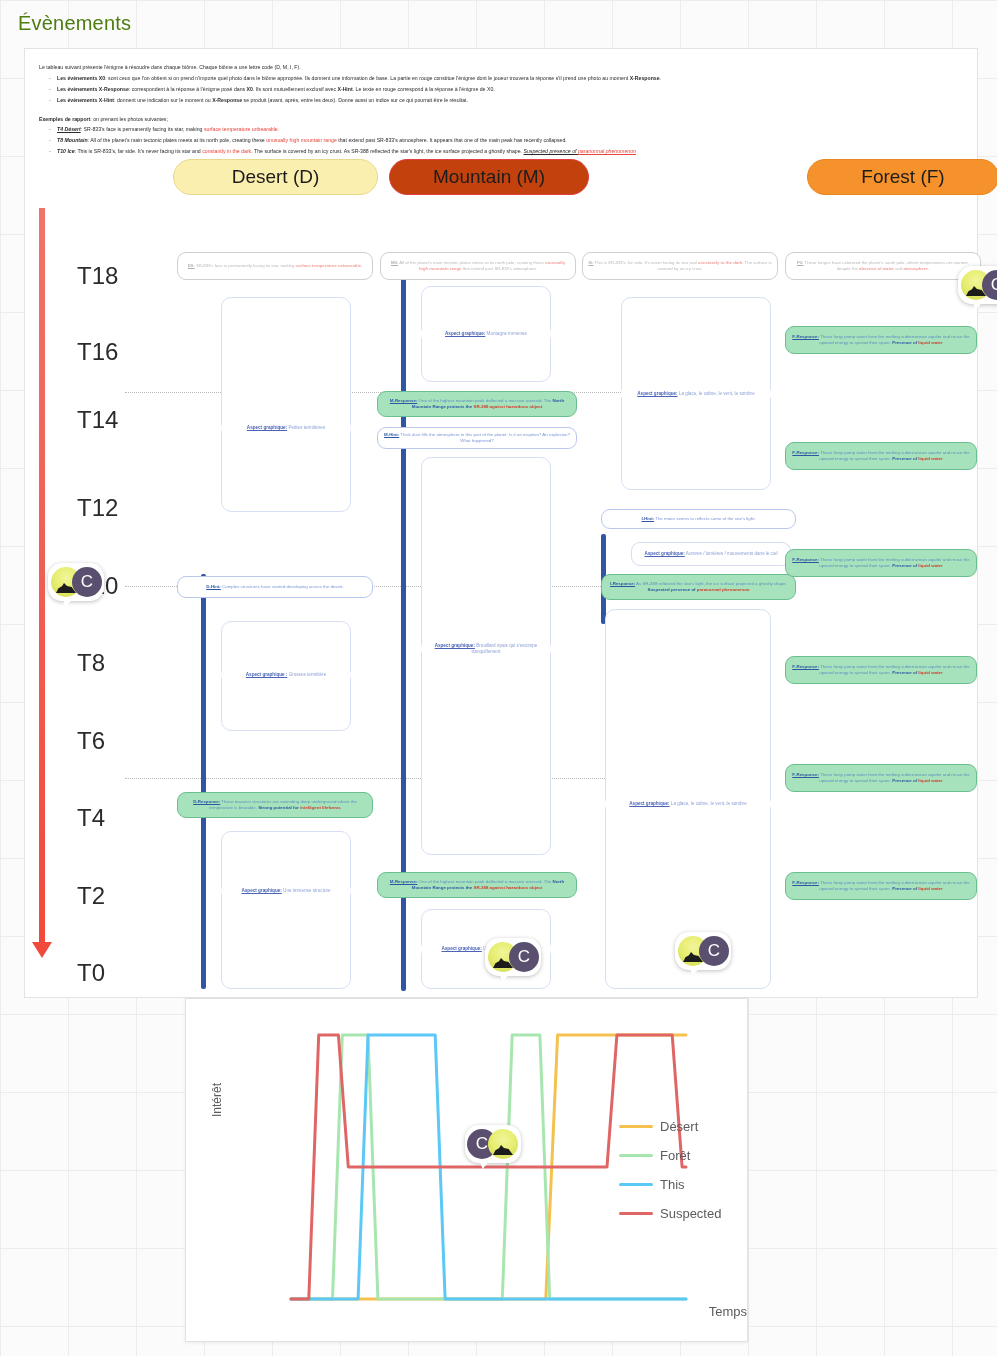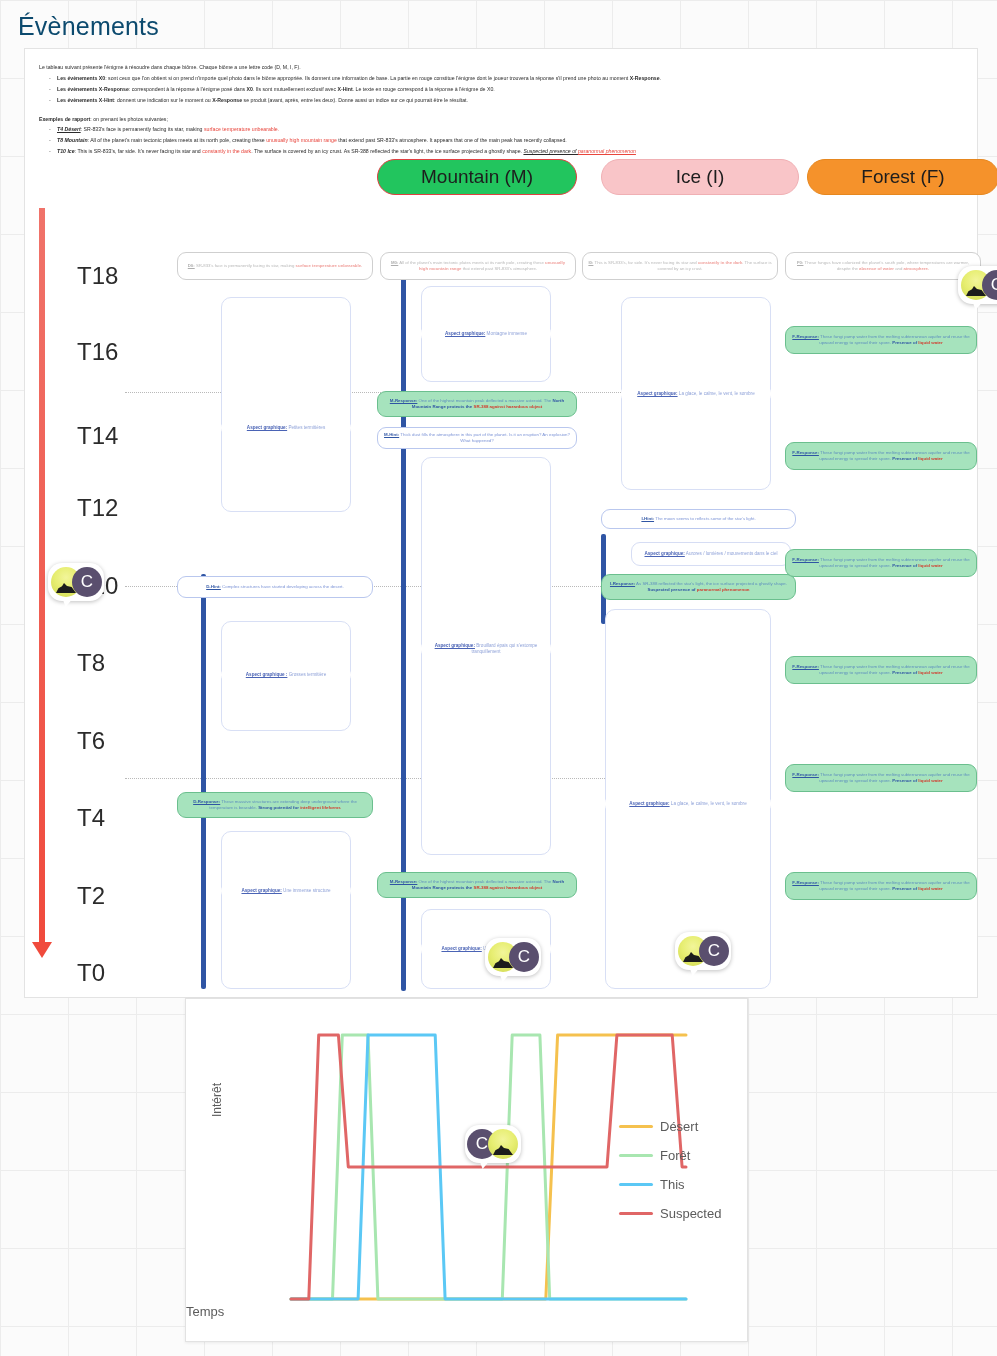--- a/index.html
+++ b/index.html
@@ -17,21 +17,21 @@
       linear-gradient(to right, #ececec 1px, transparent 1px),
       linear-gradient(to bottom, #ececec 1px, transparent 1px);
     background-size:68px 78px;
     z-index:0;
   }
   .page{position:absolute;inset:0;z-index:2;}
 
   
   .page-title{
     position:absolute;left:18px;top:12px;
-    font-size:25px;color:#0c4a6e;font-weight:400;letter-spacing:.2px;
+    font-size:20px;color:#4d7c0f;font-weight:400;letter-spacing:.2px;
   }
 
   
   .panel{
     position:absolute;left:24px;top:48px;width:952px;height:948px;
     background:#fff;border:1px solid #e3e3e3;
   }
 
   
   .intro{position:absolute;left:14px;top:14px;width:920px;font-size:5.2px;color:#2a2a2a;line-height:1.9;}
@@ -46,21 +46,21 @@
   .spacer{height:5px;}
 
   
   .biomes{position:absolute;top:110px;left:0;width:952px;height:38px;}
   .chip{
     position:absolute;top:0;height:36px;border-radius:18px;
     display:flex;align-items:center;justify-content:center;
     font-size:19px;color:#1d1d1d;box-sizing:border-box;
   }
   #chip-d{left:148px;width:205px;background:#fbefb0;border:1px solid #e6d98b;}
-  #chip-m{left:352px;width:200px;background:#22c55e;border:1px solid #e03f41;}
+  #chip-m{left:364px;width:200px;background:#c2410c;border:1px solid #e03f41;}
   #chip-i{left:576px;width:198px;background:#f9c5c8;border:1px solid #f0b0b4;}
   #chip-f{left:782px;width:192px;background:#f5922b;border:1px solid #e6871f;}
 
   
   .tl{position:absolute;left:0;top:155px;width:952px;height:790px;}
 
   
   .arrow-line{position:absolute;left:14px;top:4px;width:6px;height:740px;
     background:linear-gradient(to bottom,#f0736a,#f04a3c);}
   .arrow-head{position:absolute;left:7px;top:738px;width:0;height:0;
@@ -115,21 +115,21 @@
   .avatar .pic .fig{position:absolute;left:5px;bottom:4px;width:20px;height:10px;background:#1c1c1c;
     clip-path:polygon(0 100%,100% 100%,78% 40%,55% 30%,40% 0,30% 32%,12% 52%);}
 
   
   .chartcard{
     position:absolute;left:185px;top:998px;width:561px;height:342px;
     background:#fff;border:1px solid #e2e2e2;box-shadow:0 1px 3px rgba(0,0,0,.07);
   }
   .ylabel{position:absolute;left:24px;top:118px;font-size:12px;color:#5b5b5b;
     transform:rotate(-90deg);transform-origin:left top;white-space:nowrap;}
-  .xlabel{position:absolute;left:0;right:0;bottom:22px;text-align:left;font-size:13px;color:#5b5b5b;}
+  .xlabel{position:absolute;left:8px;right:0;bottom:22px;text-align:right;font-size:13px;color:#5b5b5b;}
   .legend{position:absolute;right:10px;top:120px;width:118px;}
   .lg-row{display:flex;align-items:center;margin-bottom:14px;}
   .lg-swatch{width:34px;height:3px;border-radius:2px;margin-right:7px;}
   .lg-text{font-size:13px;color:#5b5b5b;text-align:right;}
 </style>
 </head>
 <body>
 
 <div class="grid-bg"></div>
 
@@ -149,33 +149,33 @@
       <div class="spacer"></div>
       <p><span class="b">Exemples de rapport</span><span>: on prenant les photos suivantes;</span></p>
       <ul>
         <li><span class="b i u">T4 Désert</span><span>: SR-833's face is permanently facing its star, making </span><span class="red">surface temperature unbearable.</span><span></span></li>
         <li><span class="b i">T8 Mountain</span><span>: All of the planet's main tectonic plates meets at its north pole, creating these </span><span class="red">unusually high mountain range</span><span> that extend past SR-833's atmosphere. It appears that one of the main peak has recently collapsed.</span></li>
         <li><span class="b i">T10  Ice</span><span>: This is SR-833's, far side. It's never facing its star and </span><span class="red">constantly in the dark</span><span>. The surface is covered by an icy crust. As SR-388 reflected the star's light, the ice surface projected a ghostly shape. </span><span class="i u">Suspected presence of </span><span class="i u red">paranormal phenomenon</span></li>
       </ul>
     </div>
 
     <div class="biomes">
+      <div class="chip" id="chip-d">Desert (D)</div>
       <div class="chip" id="chip-m">Mountain (M)</div>
-      <div class="chip" id="chip-i">Ice (I)</div>
       <div class="chip" id="chip-f">Forest (F)</div>
     </div>
 
     <div class="tl">
 
       <div class="arrow-line"></div>
       <div class="arrow-head"></div>
 
       <div class="tlabel" style="top:58px">T18</div>
       <div class="tlabel" style="top:134px">T16</div>
-      <div class="tlabel" style="top:218px">T14</div>
+      <div class="tlabel" style="top:202px">T14</div>
       <div class="tlabel" style="top:290px">T12</div>
       <div class="tlabel" style="top:368px">T10</div>
       <div class="tlabel" style="top:445px">T8</div>
       <div class="tlabel" style="top:523px">T6</div>
       <div class="tlabel" style="top:600px">T4</div>
       <div class="tlabel" style="top:678px">T2</div>
       <div class="tlabel" style="top:755px">T0</div>
 
       <div class="guide" style="left:100px;top:188px;width:640px;"></div>
       <div class="guide" style="left:100px;top:382px;width:640px;"></div>

